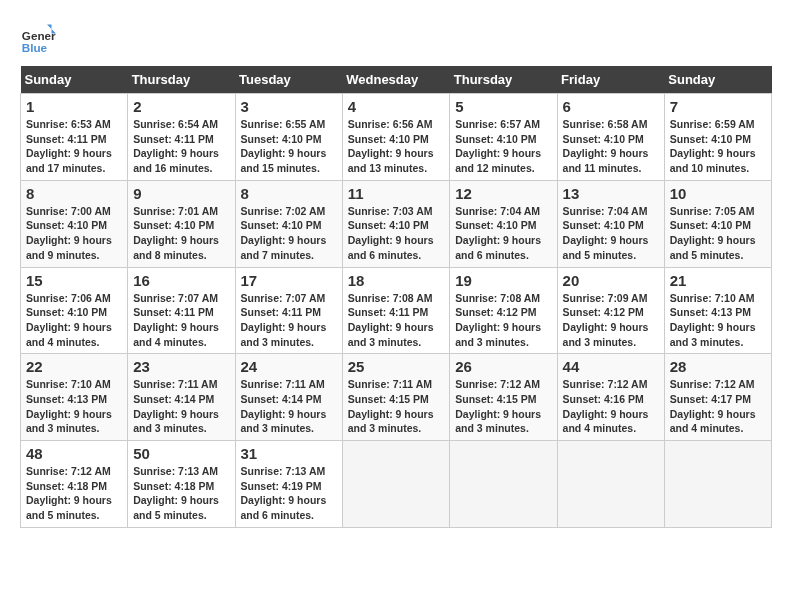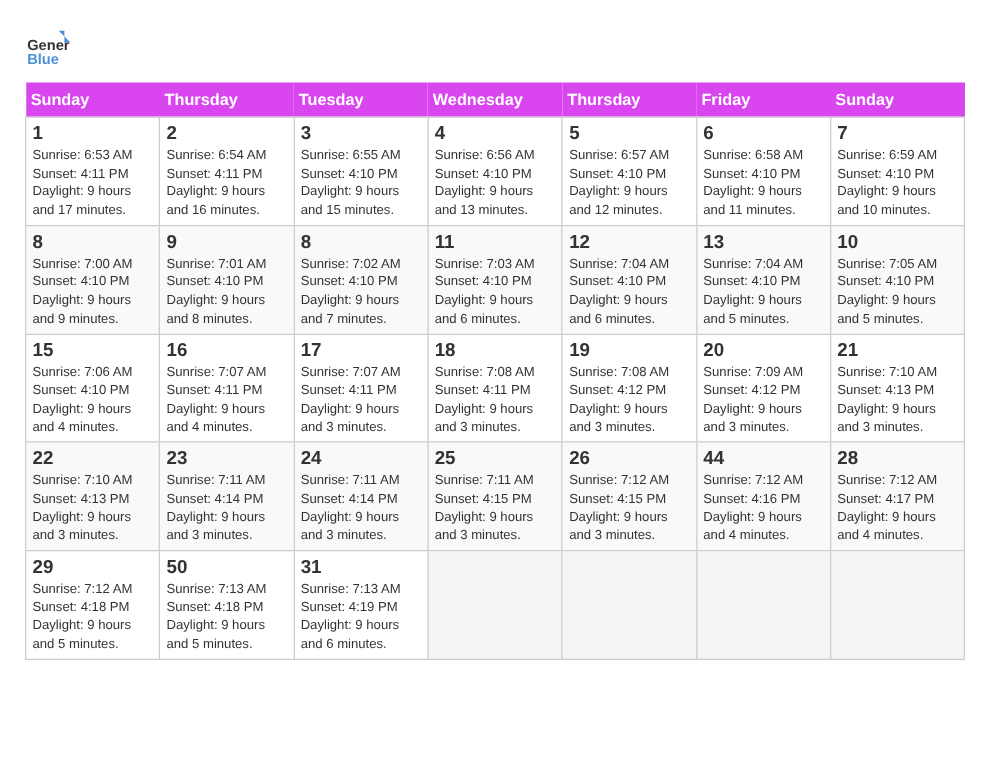--- a/index.html
+++ b/index.html
@@ -36,21 +36,21 @@
     .location {
       font-size: 14px;
       color: #555;
     }
     table {
       width: 100%;
       border-collapse: collapse;
       font-size: 11px;
     }
     th {
-      background: #d946ef;
+      background: #404040;
       color: #fff;
       padding: 6px 4px;
       text-align: left;
       font-size: 13px;
       font-weight: bold;
     }
     td {
       border: 1px solid #ccc;
       vertical-align: top;
       padding: 4px 5px;
@@ -65,20 +65,21 @@
       font-size: 15px;
       font-weight: bold;
       color: #333;
       display: block;
       margin-bottom: 2px;
     }
     .day-info {
       color: #333;
       font-size: 10.5px;
       line-height: 1.4;
+      font-weight: bold;
     }
     tr:nth-child(even) td:not(.empty) {
       background: #f9f9f9;
     }
   </style>
 </head>
 <body>
 
 <div class="header">
   <div class="logo">
@@ -334,21 +335,21 @@
         <span class="day-num">28</span>
         <div class="day-info">
           Sunrise: 7:12 AM<br>
           Sunset: 4:17 PM<br>
           Daylight: 9 hours and 4 minutes.
         </div>
       </td>
       </tr>
       <tr>
         <td>
-        <span class="day-num">29</span>
+        <span class="day-num">48</span>
         <div class="day-info">
           Sunrise: 7:12 AM<br>
           Sunset: 4:18 PM<br>
           Daylight: 9 hours and 5 minutes.
         </div>
       </td>
         <td>
         <span class="day-num">50</span>
         <div class="day-info">
           Sunrise: 7:13 AM<br>

